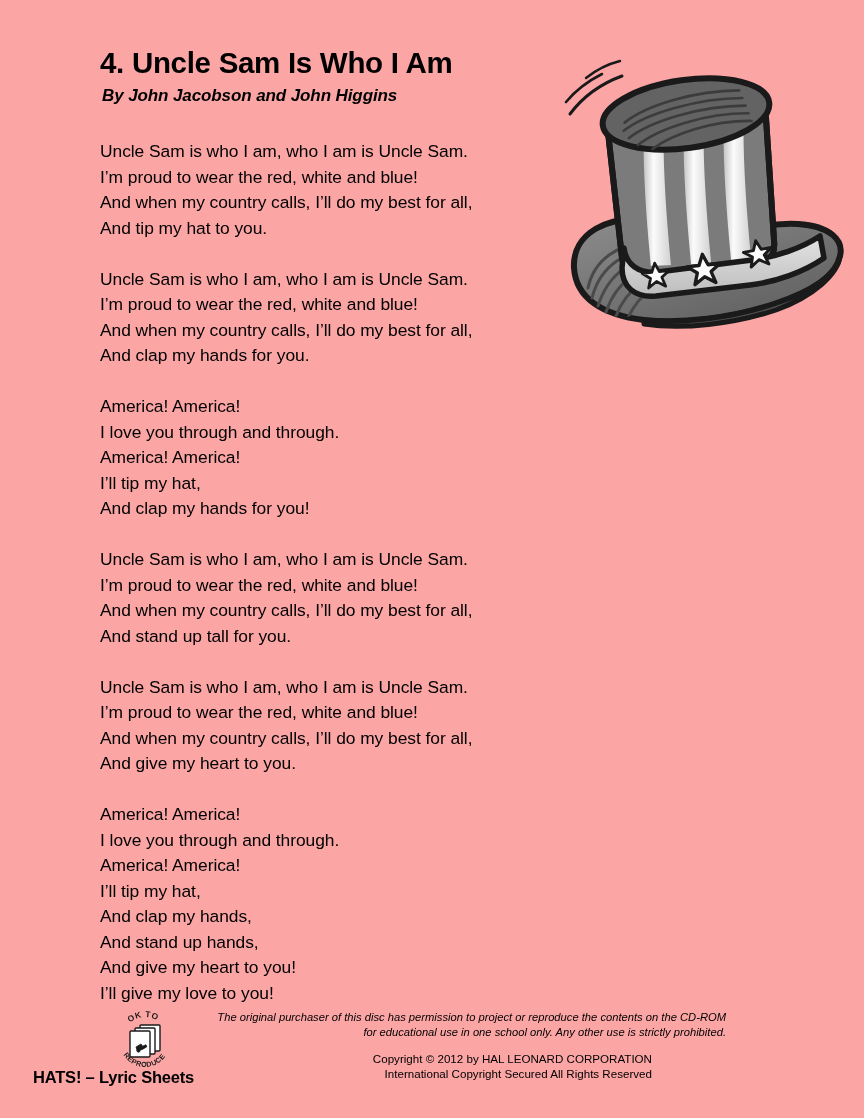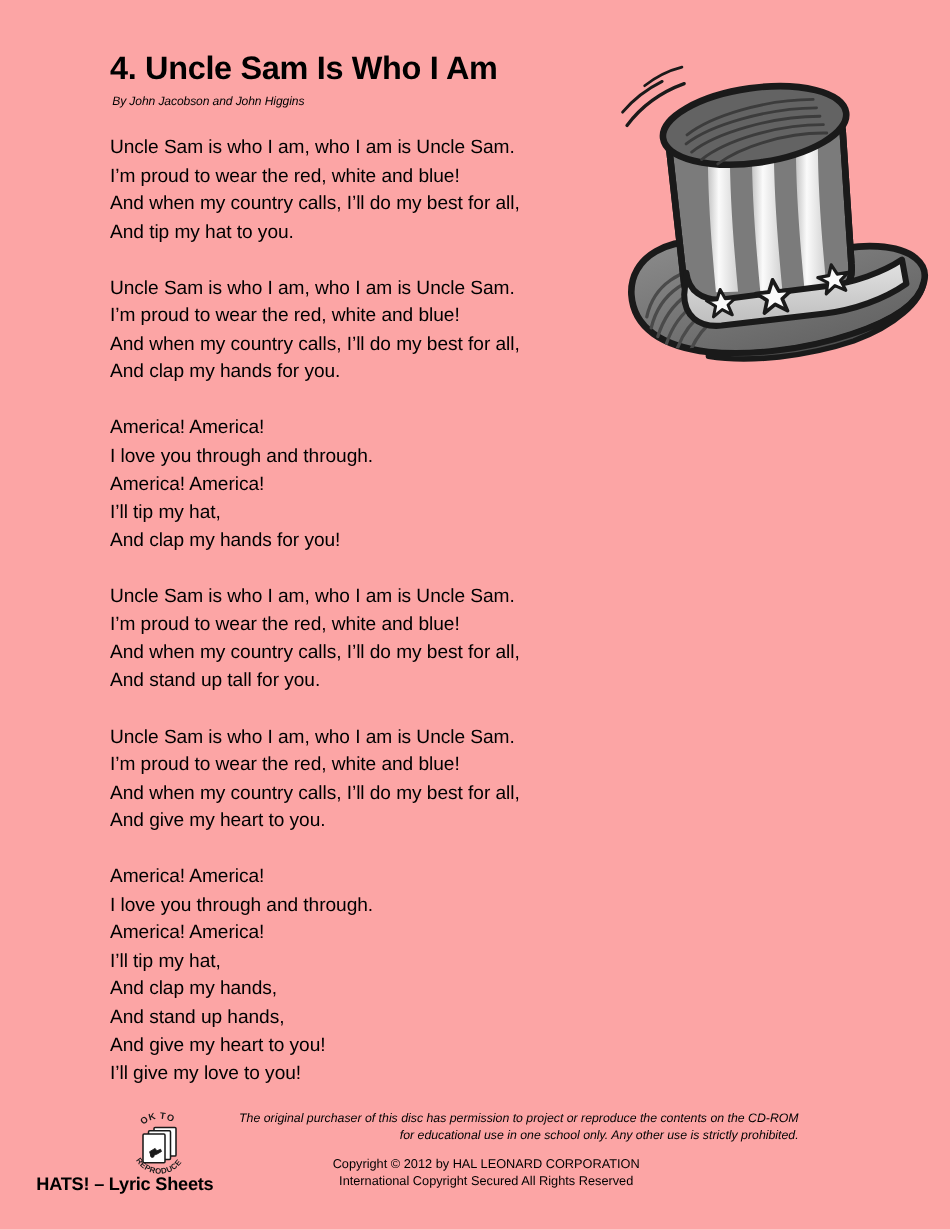--- a/index.html
+++ b/index.html
@@ -29,33 +29,33 @@
   }
   #song-title {
     font-size: 29.5px;
     font-weight: bold;
     letter-spacing: -0.3px;
     line-height: 1.05;
     margin: 0;
     white-space: nowrap;
   }
   #song-byline {
-    font-size: 11px;
+    font-size: 17px;
     font-style: italic;
-    font-weight: normal;
+    font-weight: bold;
     letter-spacing: -0.1px;
     margin: 7px 0 0 2px;
     white-space: nowrap;
   }
 
   
   #lyrics {
     position: absolute;
     left: 100px;
-    top: 121px;
+    top: 139px;
     width: 440px;
   }
   .stanza {
     margin: 0 0 25.5px 0;
   }
   .stanza:last-child {
     margin-bottom: 0;
   }
   .lyric-line {
     font-size: 17.4px;
@@ -112,20 +112,21 @@
     position: absolute;
     left: 232px;
     top: 54px;
     width: 420px;
     text-align: center;
     font-size: 11.6px;
     line-height: 14.5px;
   }
   .copyright-line {
     white-space: nowrap;
+    text-align: right;
   }
   #collection-label {
     position: absolute;
     left: 33px;
     top: 1068px;
     font-size: 16.5px;
     font-weight: bold;
     letter-spacing: -0.2px;
     white-space: nowrap;
   }

